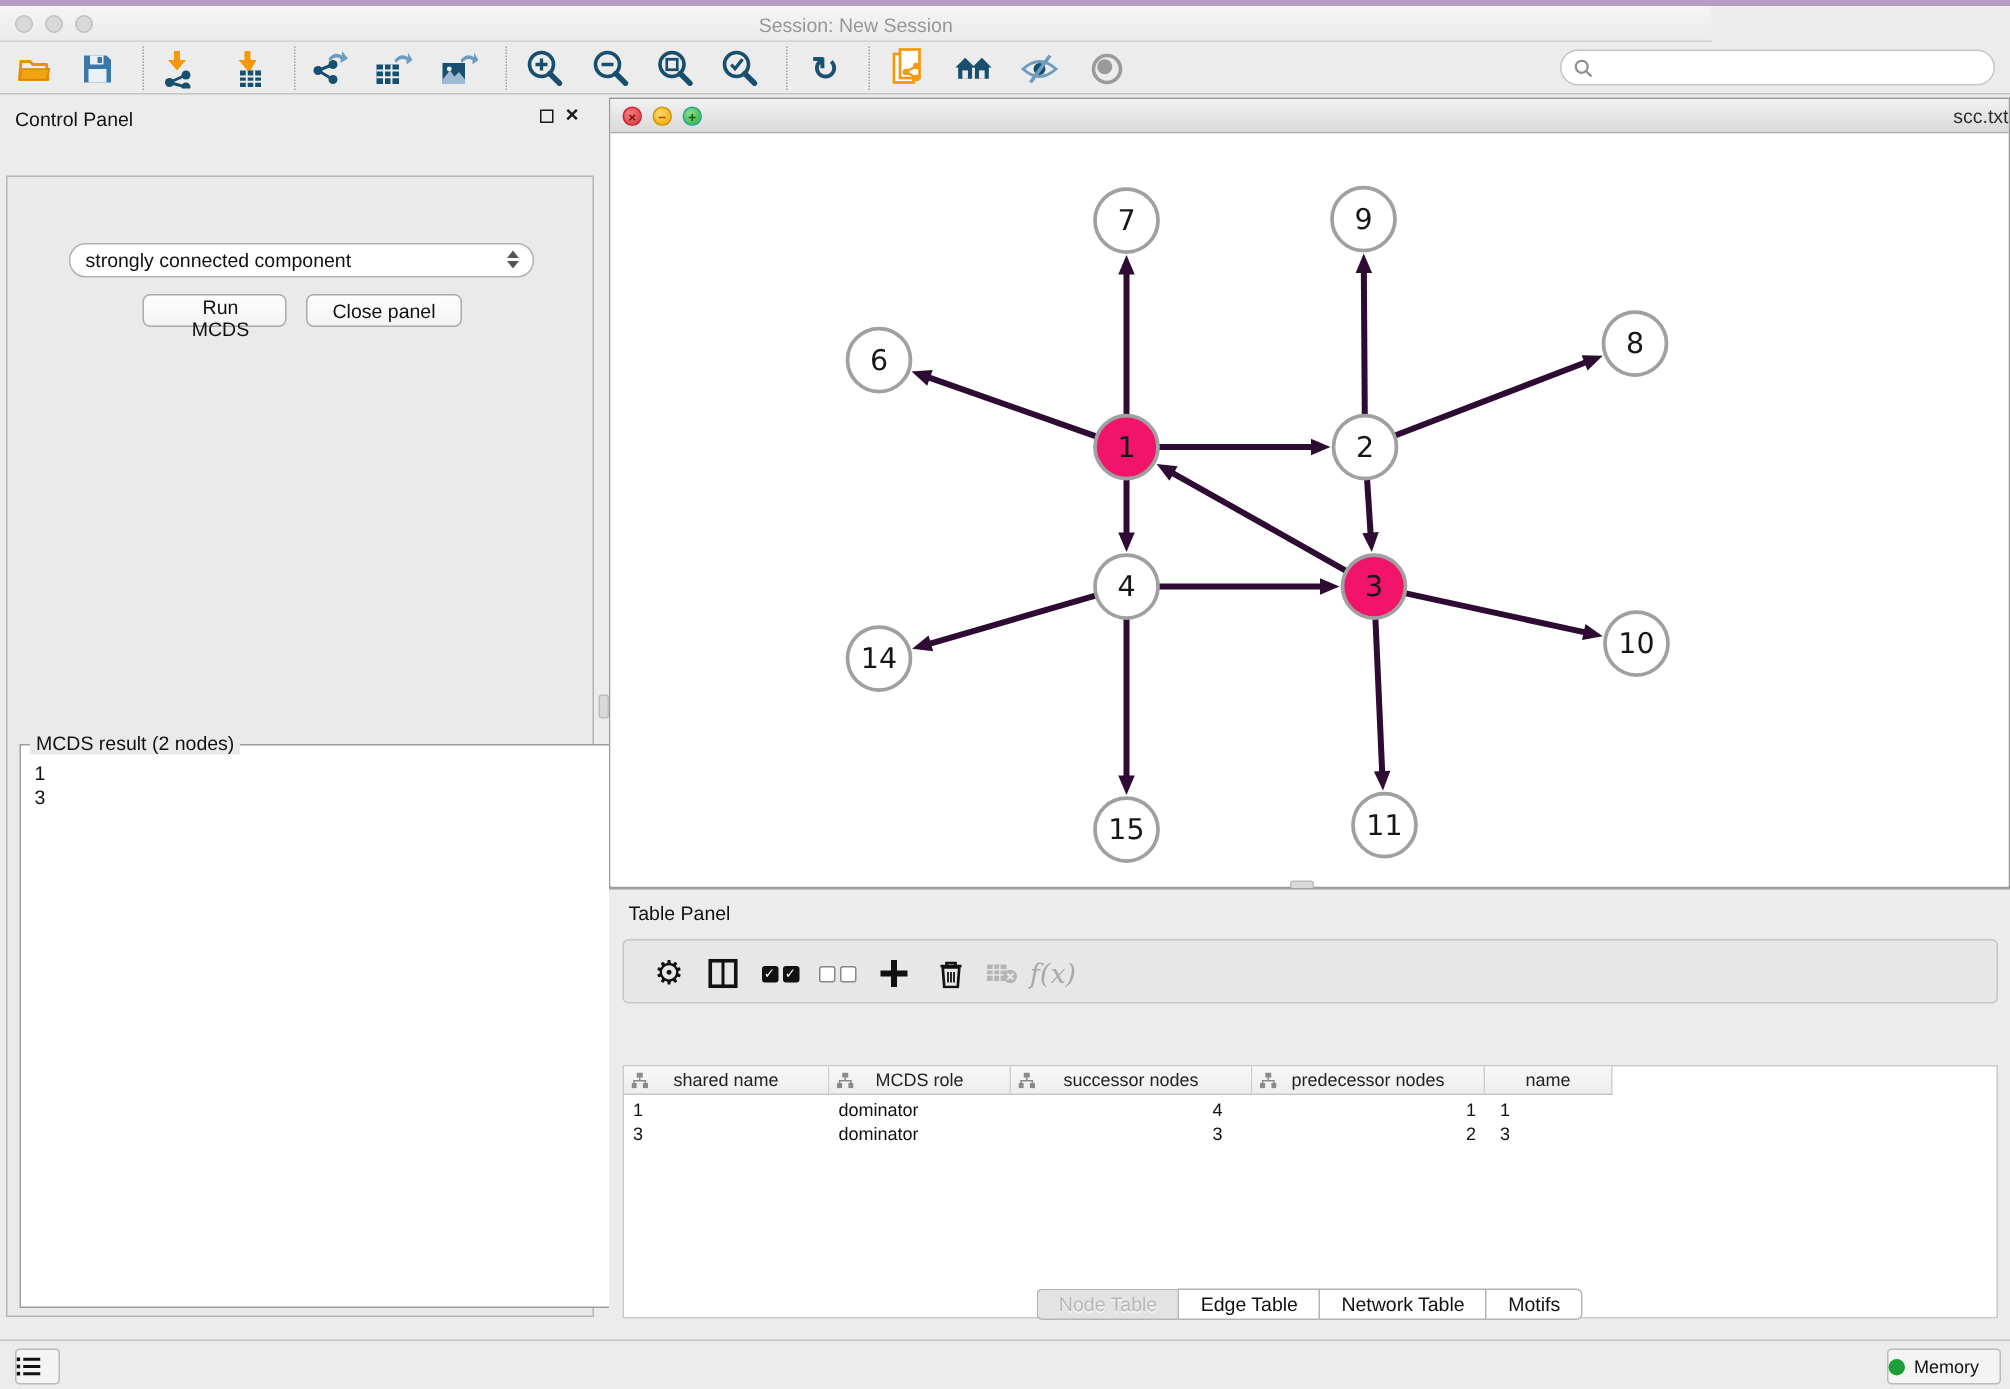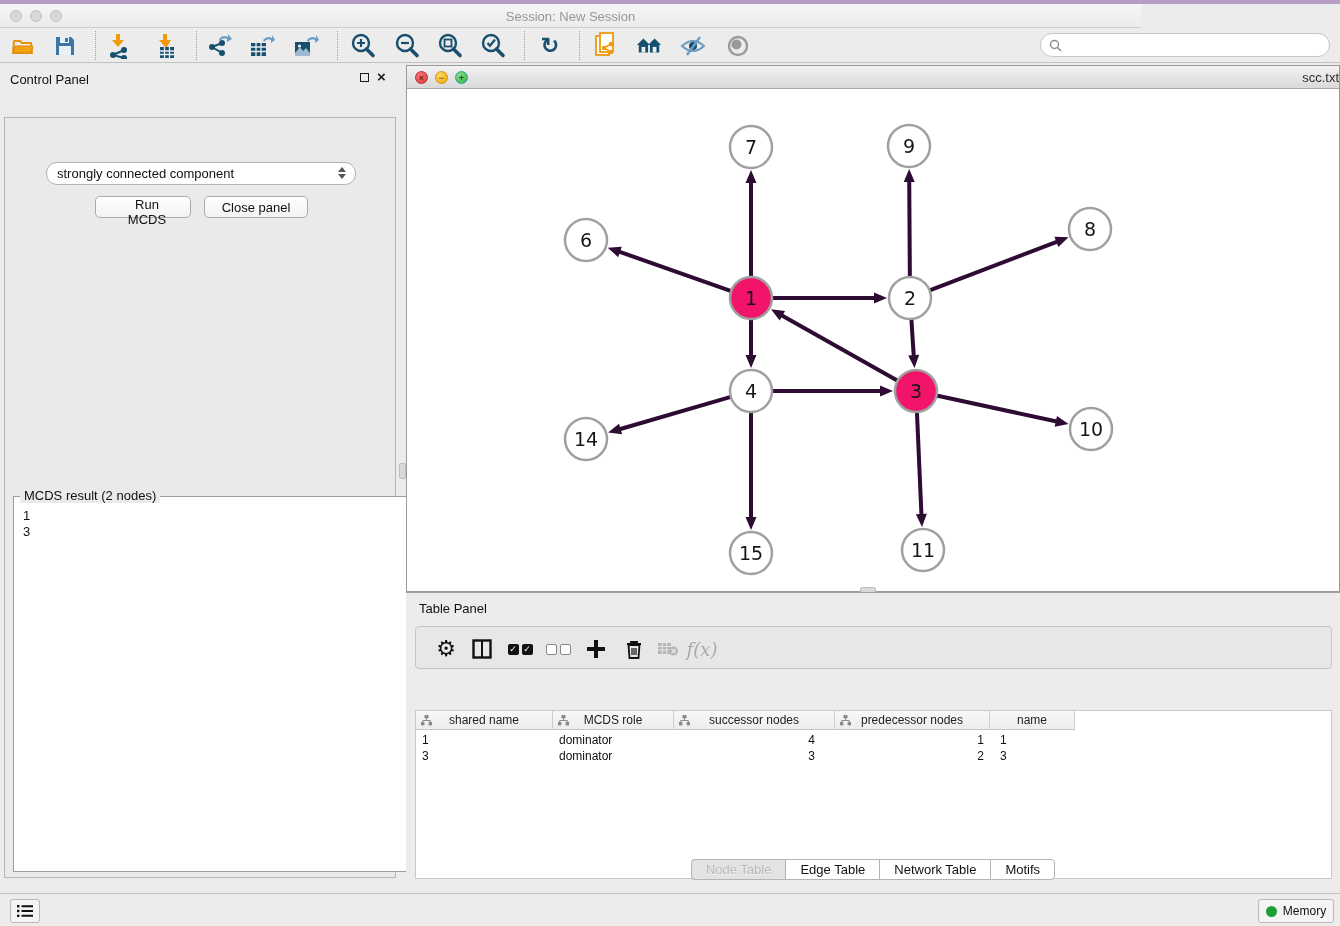--- a/index.html
+++ b/index.html
@@ -90,21 +90,21 @@
   .th .org { position:absolute; left:5px; }
   .td-row { position:absolute; left:0; height:16px; display:flex; font-size:12px; color:#111; }
   .td { height:16px; padding:1px 6px 0 6px; }
   .w0{width:137px}.w1{width:121px}.w2{width:161px}.w3{width:155px}.w4{width:85px}
   .num { text-align:right; }
   .tp-tabs { position:absolute; left:0; right:0; top:266px; display:flex; justify-content:center; }
 
   
   .status-bar { position:absolute; left:0; top:893px; width:1340px; height:33px; background:#ececec; border-top:1px solid #c2c2c2; }
   .sb-btn { position:absolute; top:5px; height:24px; background:#f4f4f4; border:1px solid #b9b9b9; border-radius:3px;
-            display:flex; align-items:center; justify-content:center; gap:6px; font-size:12px; color:#111; }
+            display:flex; align-items:center; justify-content:flex-start; gap:6px; font-size:12px; color:#111; }
   .sb-left { left:10px; width:30px; }
   .sb-right { right:6px; width:76px; }
   .mem-dot { width:11px; height:11px; border-radius:50%; background:#1e9e38; }
 </style>
 </head>
 <body>
 
 <div id="app">
 
   <div class="desktop-strip"></div>

